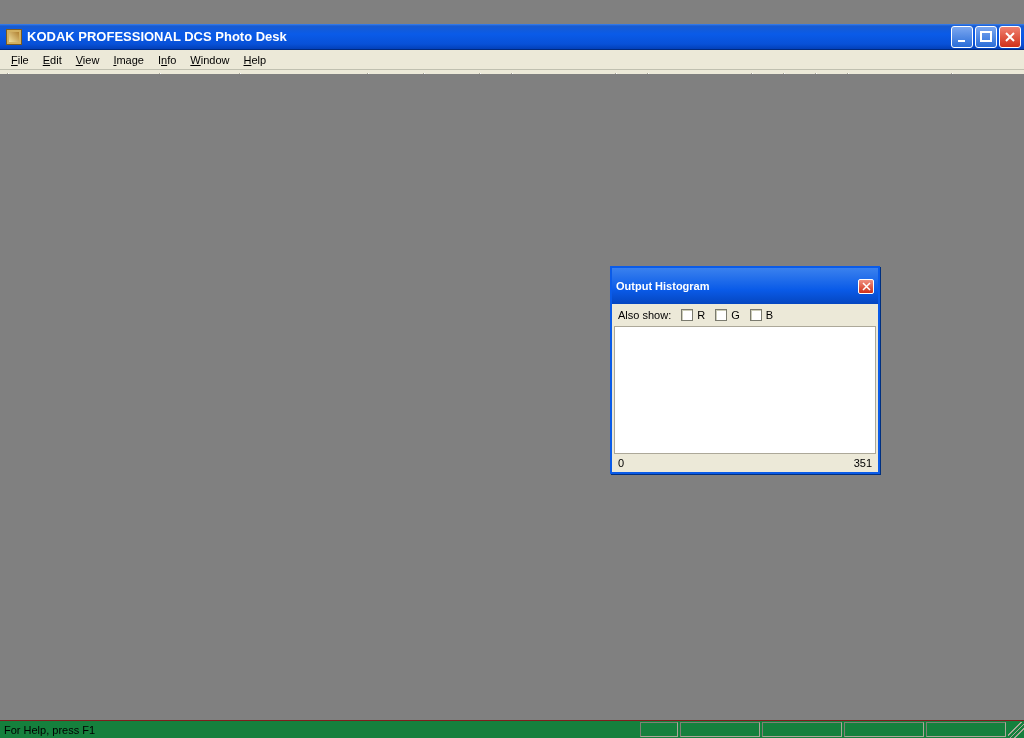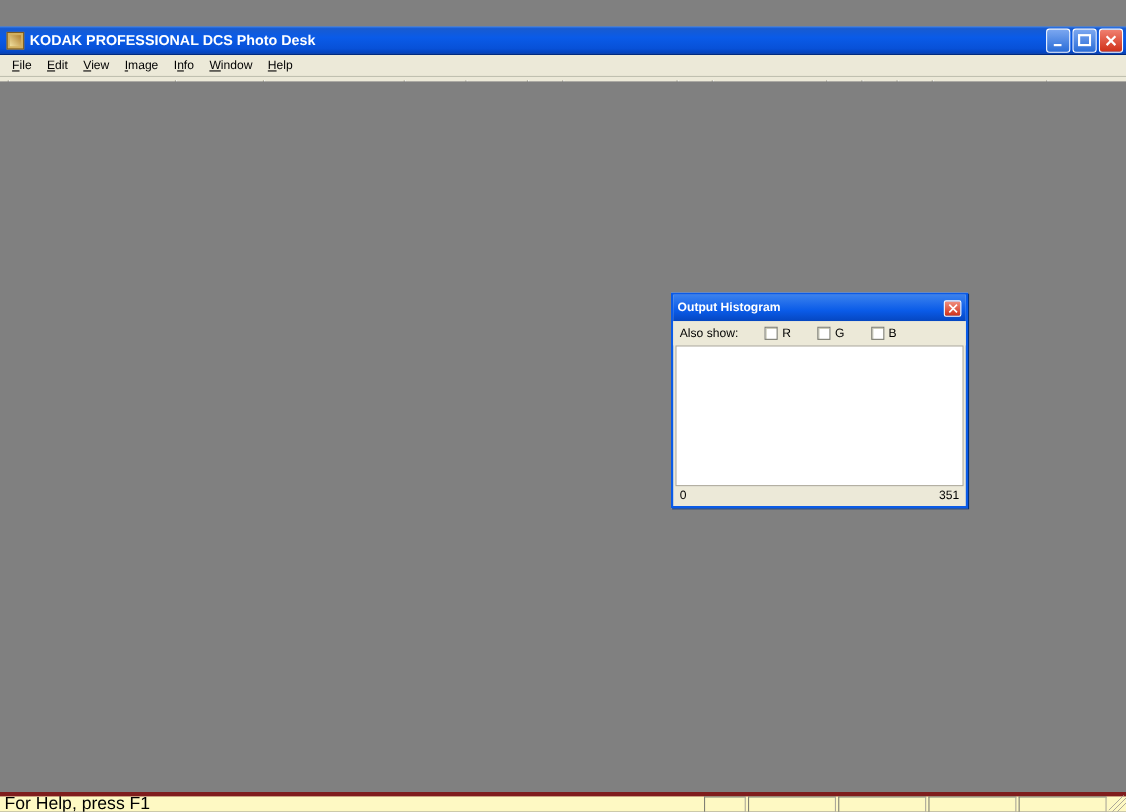--- a/index.html
+++ b/index.html
@@ -107,25 +107,25 @@
   .workspace {
     position: absolute;
     top: 74px; left: 0; right: 0; bottom: 18px;
     background: #808080;
   }
   
   .statusbar {
     position: absolute;
     bottom: 0; left: 0; right: 0;
     height: 18px;
-    background: #fef9c3;
-    border-top: 4px solid #7f1d1d;
-    display: flex;
-    align-items: center;
-    font-size: 16px;
+    background: #15803d;
+    border-top: 1px solid #7f1d1d;
+    display: flex;
+    align-items: center;
+    font-size: 11px;
     color: #000;
   }
   .status-text { flex: 1; padding-left: 4px; }
   .status-pane {
     border: 1px solid #aca899;
     border-top-color: #808074;
     border-left-color: #808074;
     height: 15px;
     margin-right: 2px;
   }
@@ -139,21 +139,21 @@
   
   .histogram-window {
     position: absolute;
     left: 610px; top: 192px;
     width: 270px;
     border: 2px solid #0a5be8;
     background: #ece9d8;
     box-shadow: 1px 1px 0 #003080;
   }
   .hw-title {
-    height: 24px;
+    height: 36px;
     background: linear-gradient(to bottom, #3a81ee 0%, #0a5be8 60%, #0546c0 100%);
     color: #fff;
     font-weight: bold;
     font-size: 11px;
     display: flex;
     align-items: center;
     padding: 0 4px;
   }
   .hw-title-text { flex: 1; }
   .hw-close {
@@ -165,21 +165,21 @@
     color: #fff; font-weight: bold; font-size: 10px;
   }
   .hw-controls {
     height: 22px;
     background: #ece9d8;
     display: flex;
     align-items: center;
     padding: 0 6px;
     font-size: 11px;
     color: #000;
-    gap: 14px;
+    gap: 0;
   }
   .hw-cb {
     display: flex; align-items: center;
     margin-left: 10px;
   }
   .hw-cb .box {
     width: 12px; height: 12px;
     border: 1px solid #7a7a6e;
     background: #fff;
     margin-right: 4px;

